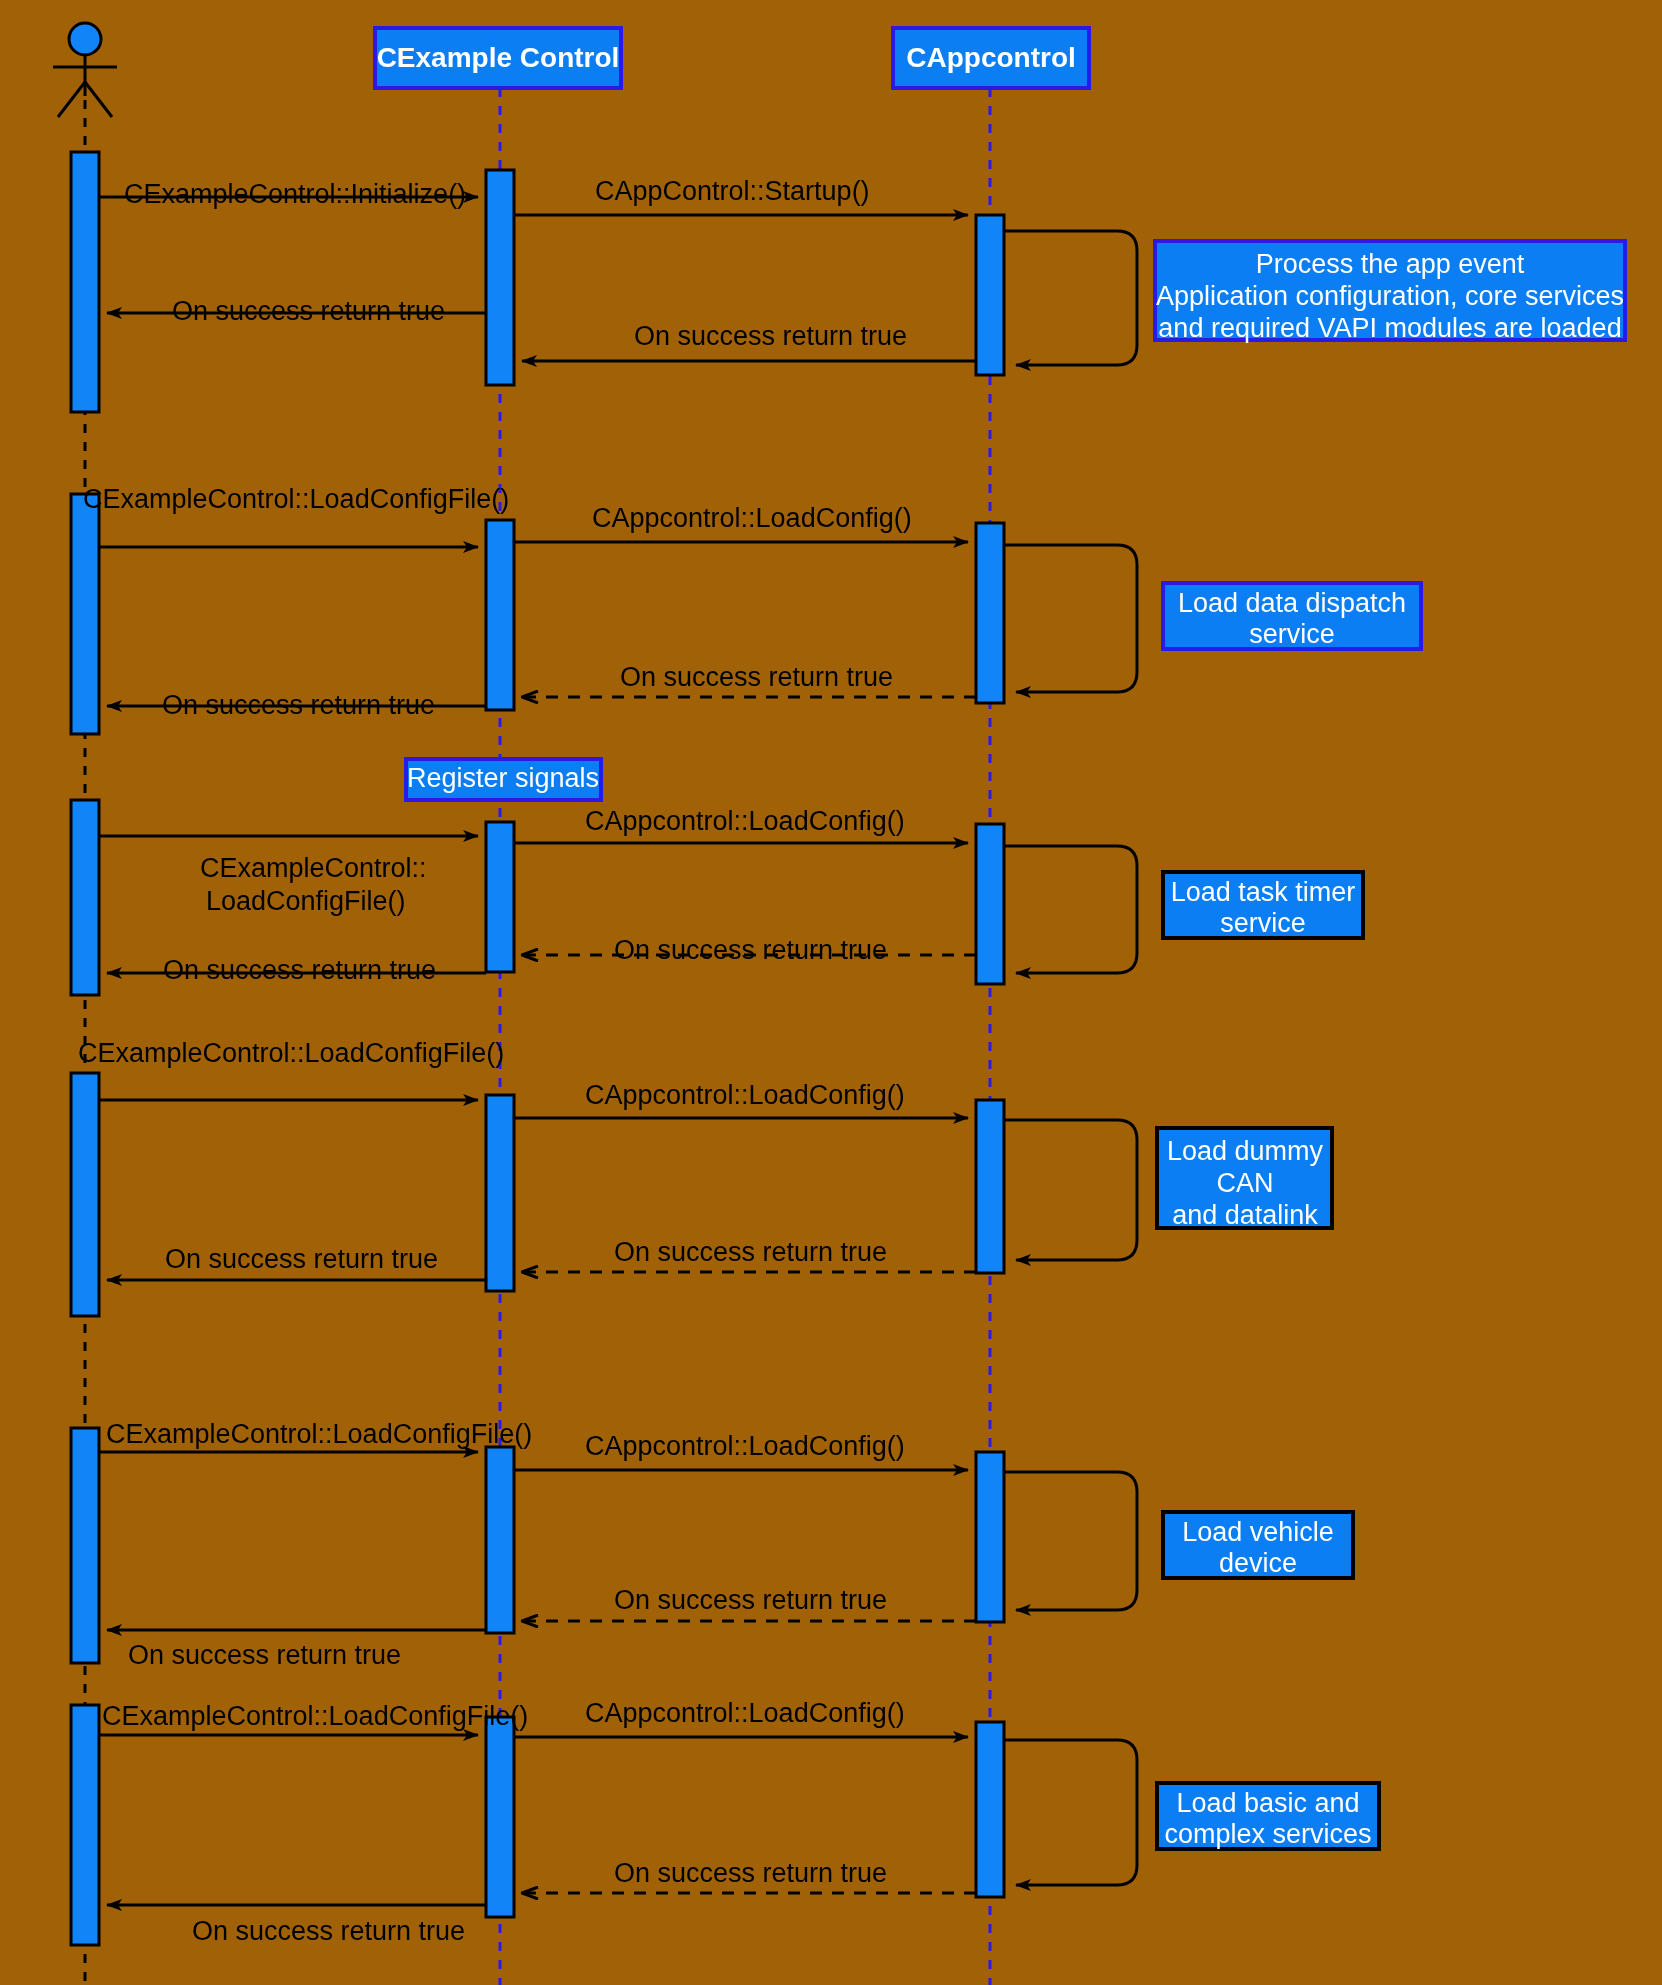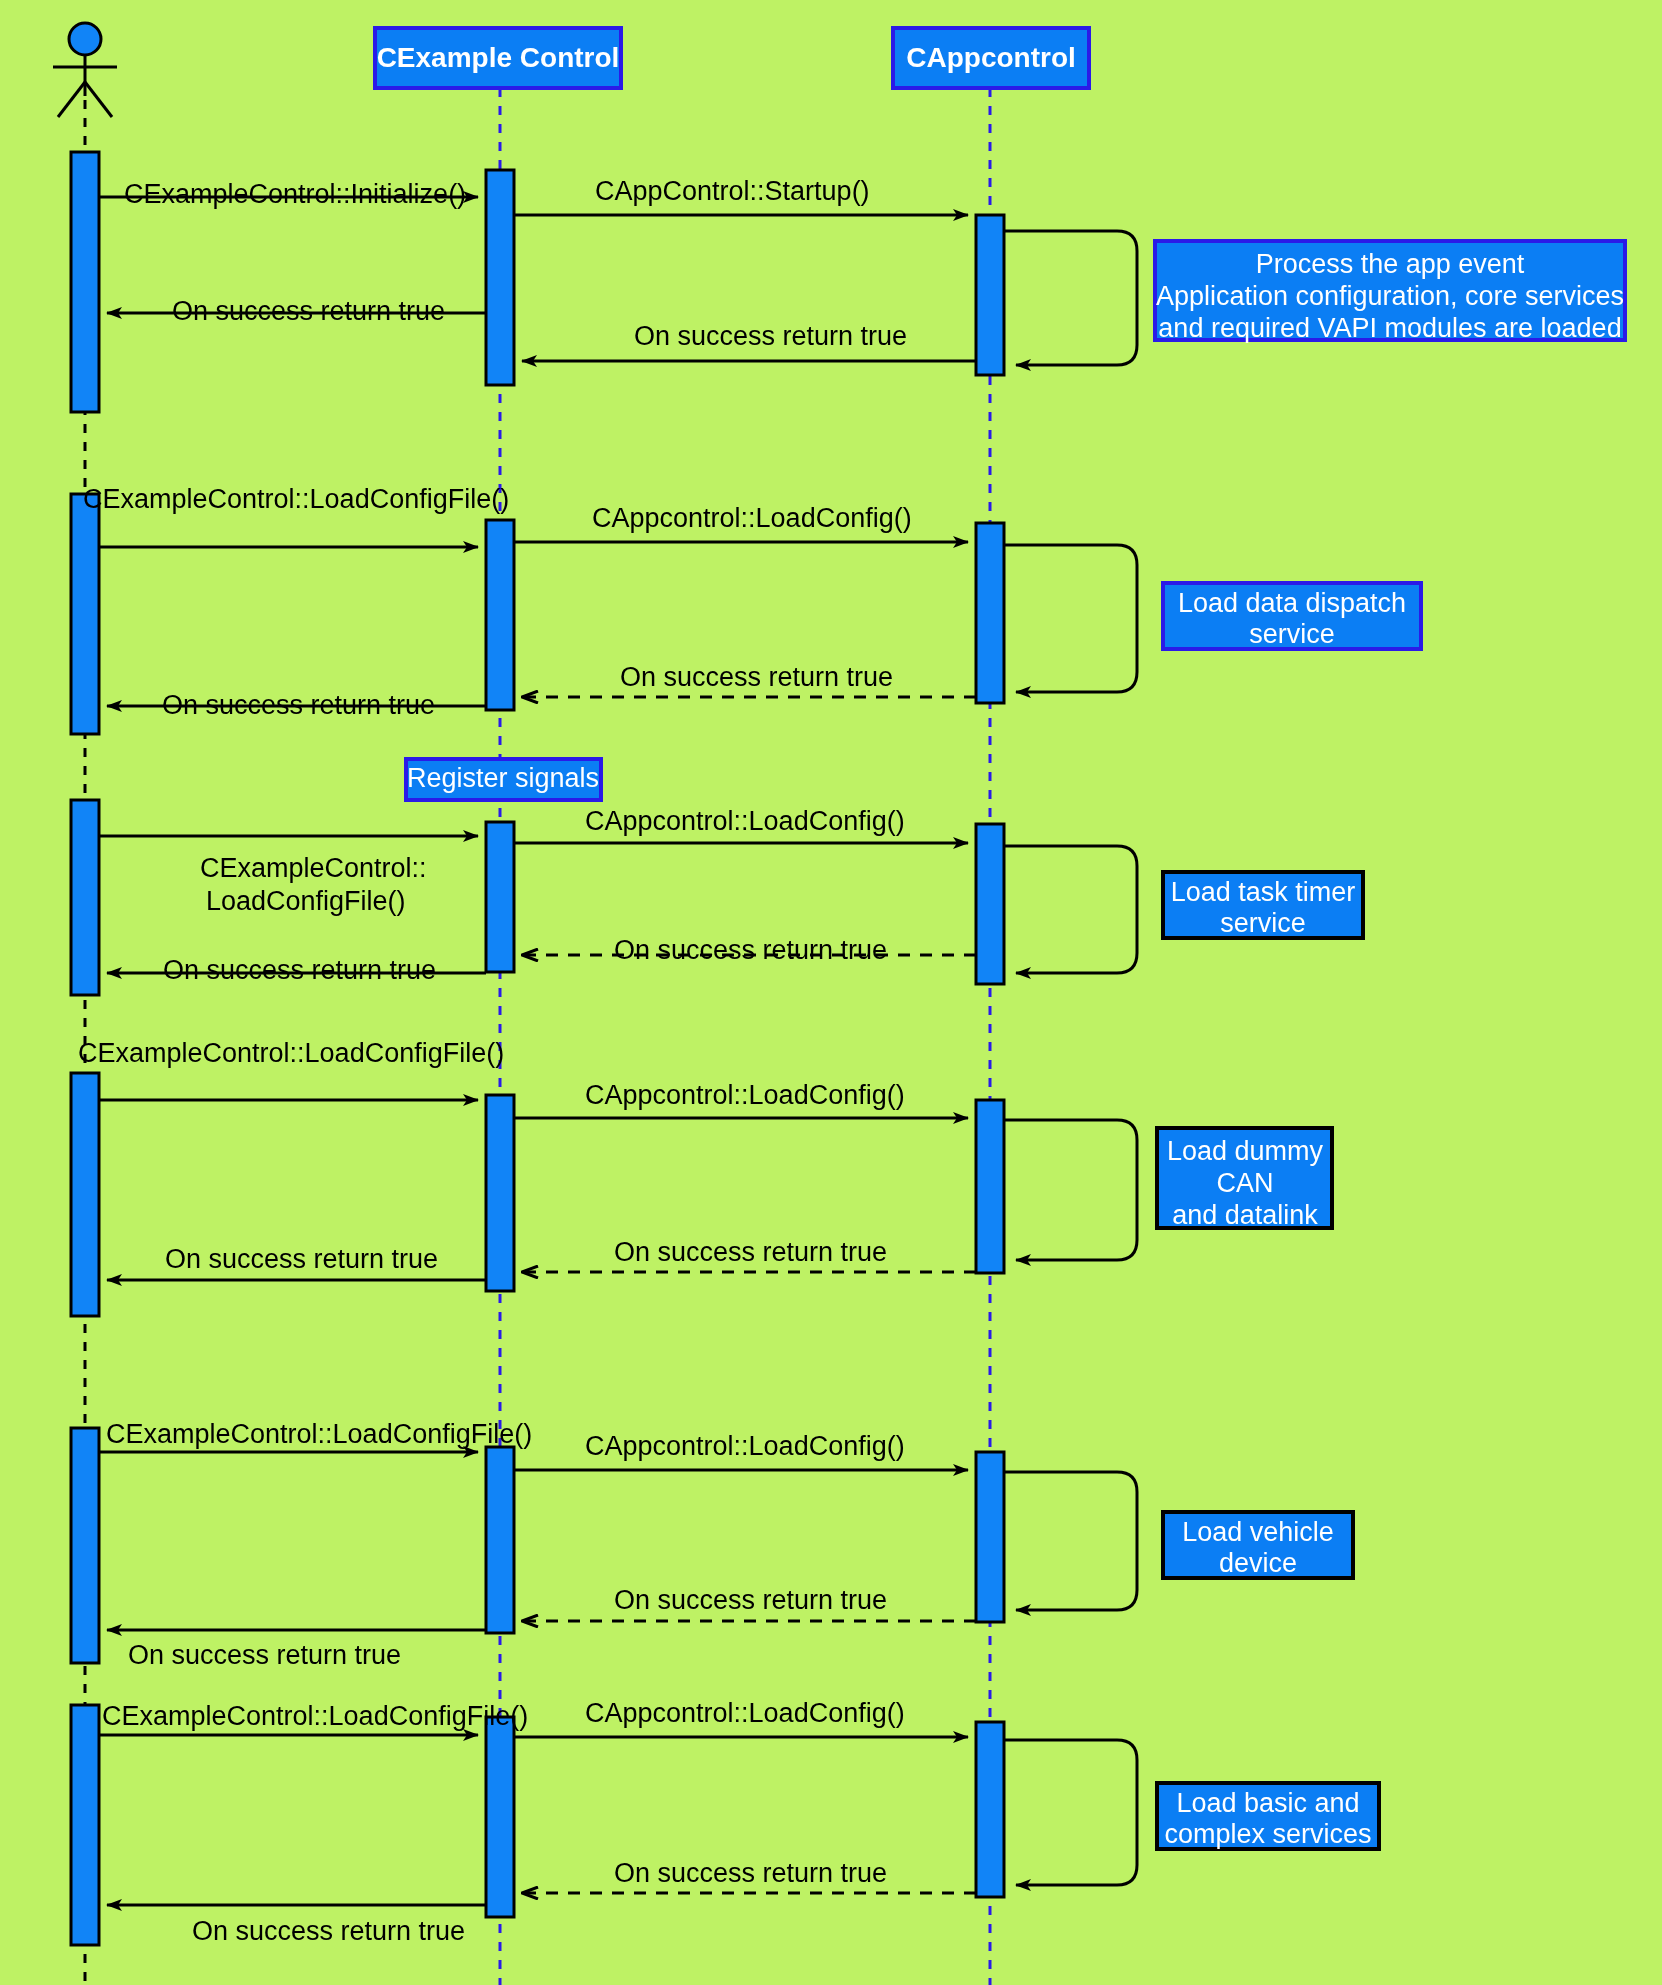--- a/index.html
+++ b/index.html
@@ -7,21 +7,21 @@
     padding: 0;
     background: #ffffff;
   }
   body {
     font-family: "Liberation Sans", sans-serif;
   }
   #diagram-root {
     position: relative;
     width: 1662px;
     height: 1985px;
-    background: #bef264;
+    background: #a16207;
     overflow: hidden;
   }
   svg.seq {
     position: absolute;
     top: 0;
     left: 0;
     width: 1662px;
     height: 1985px;
     display: block;
   }

